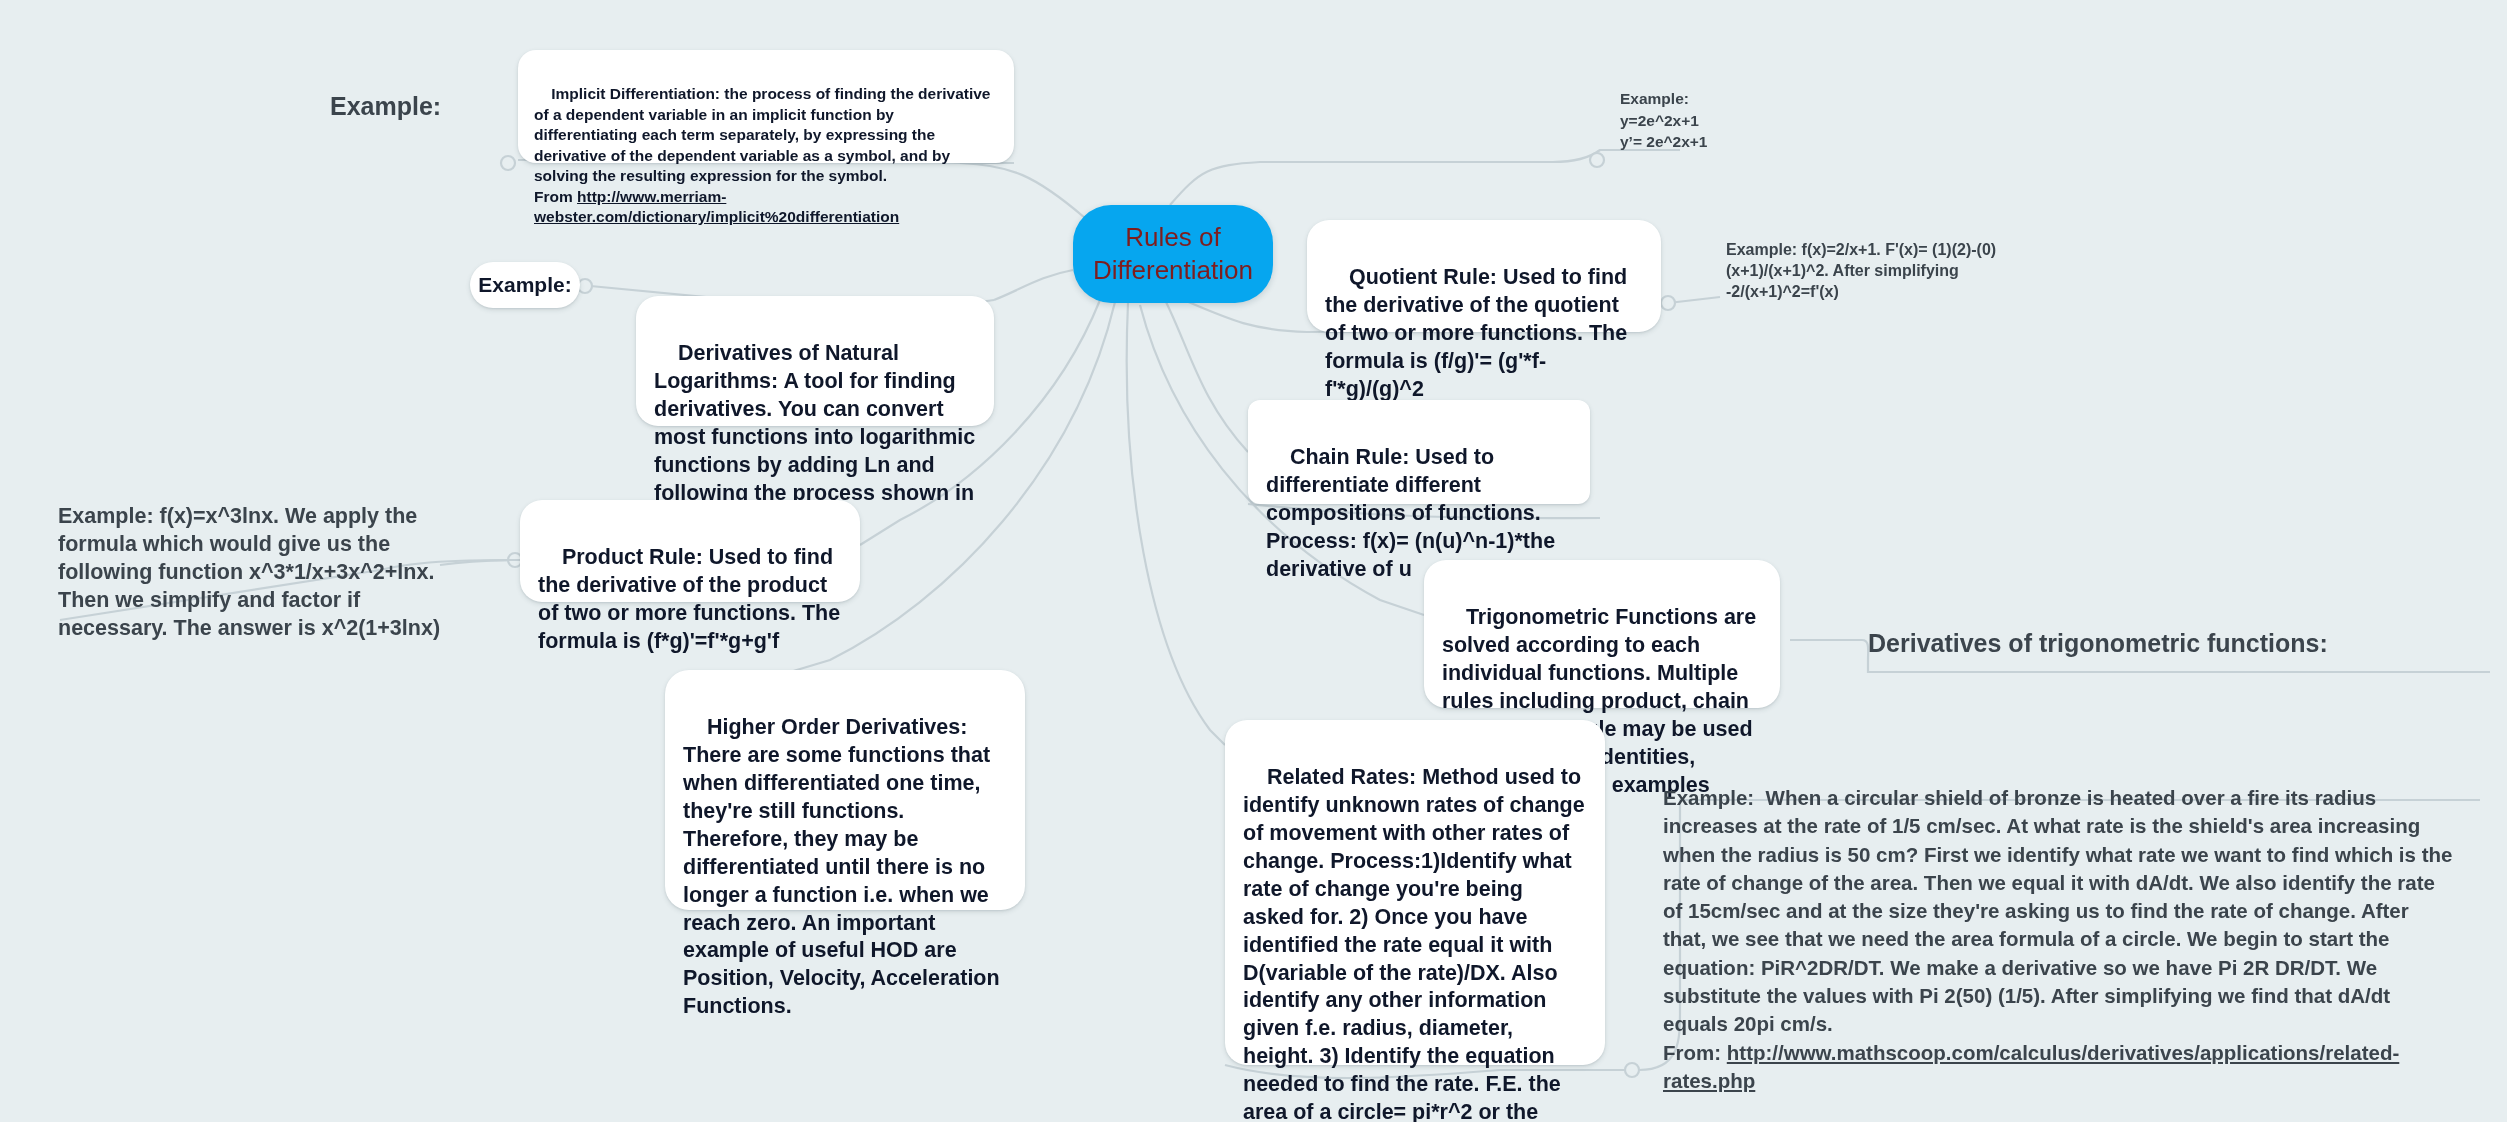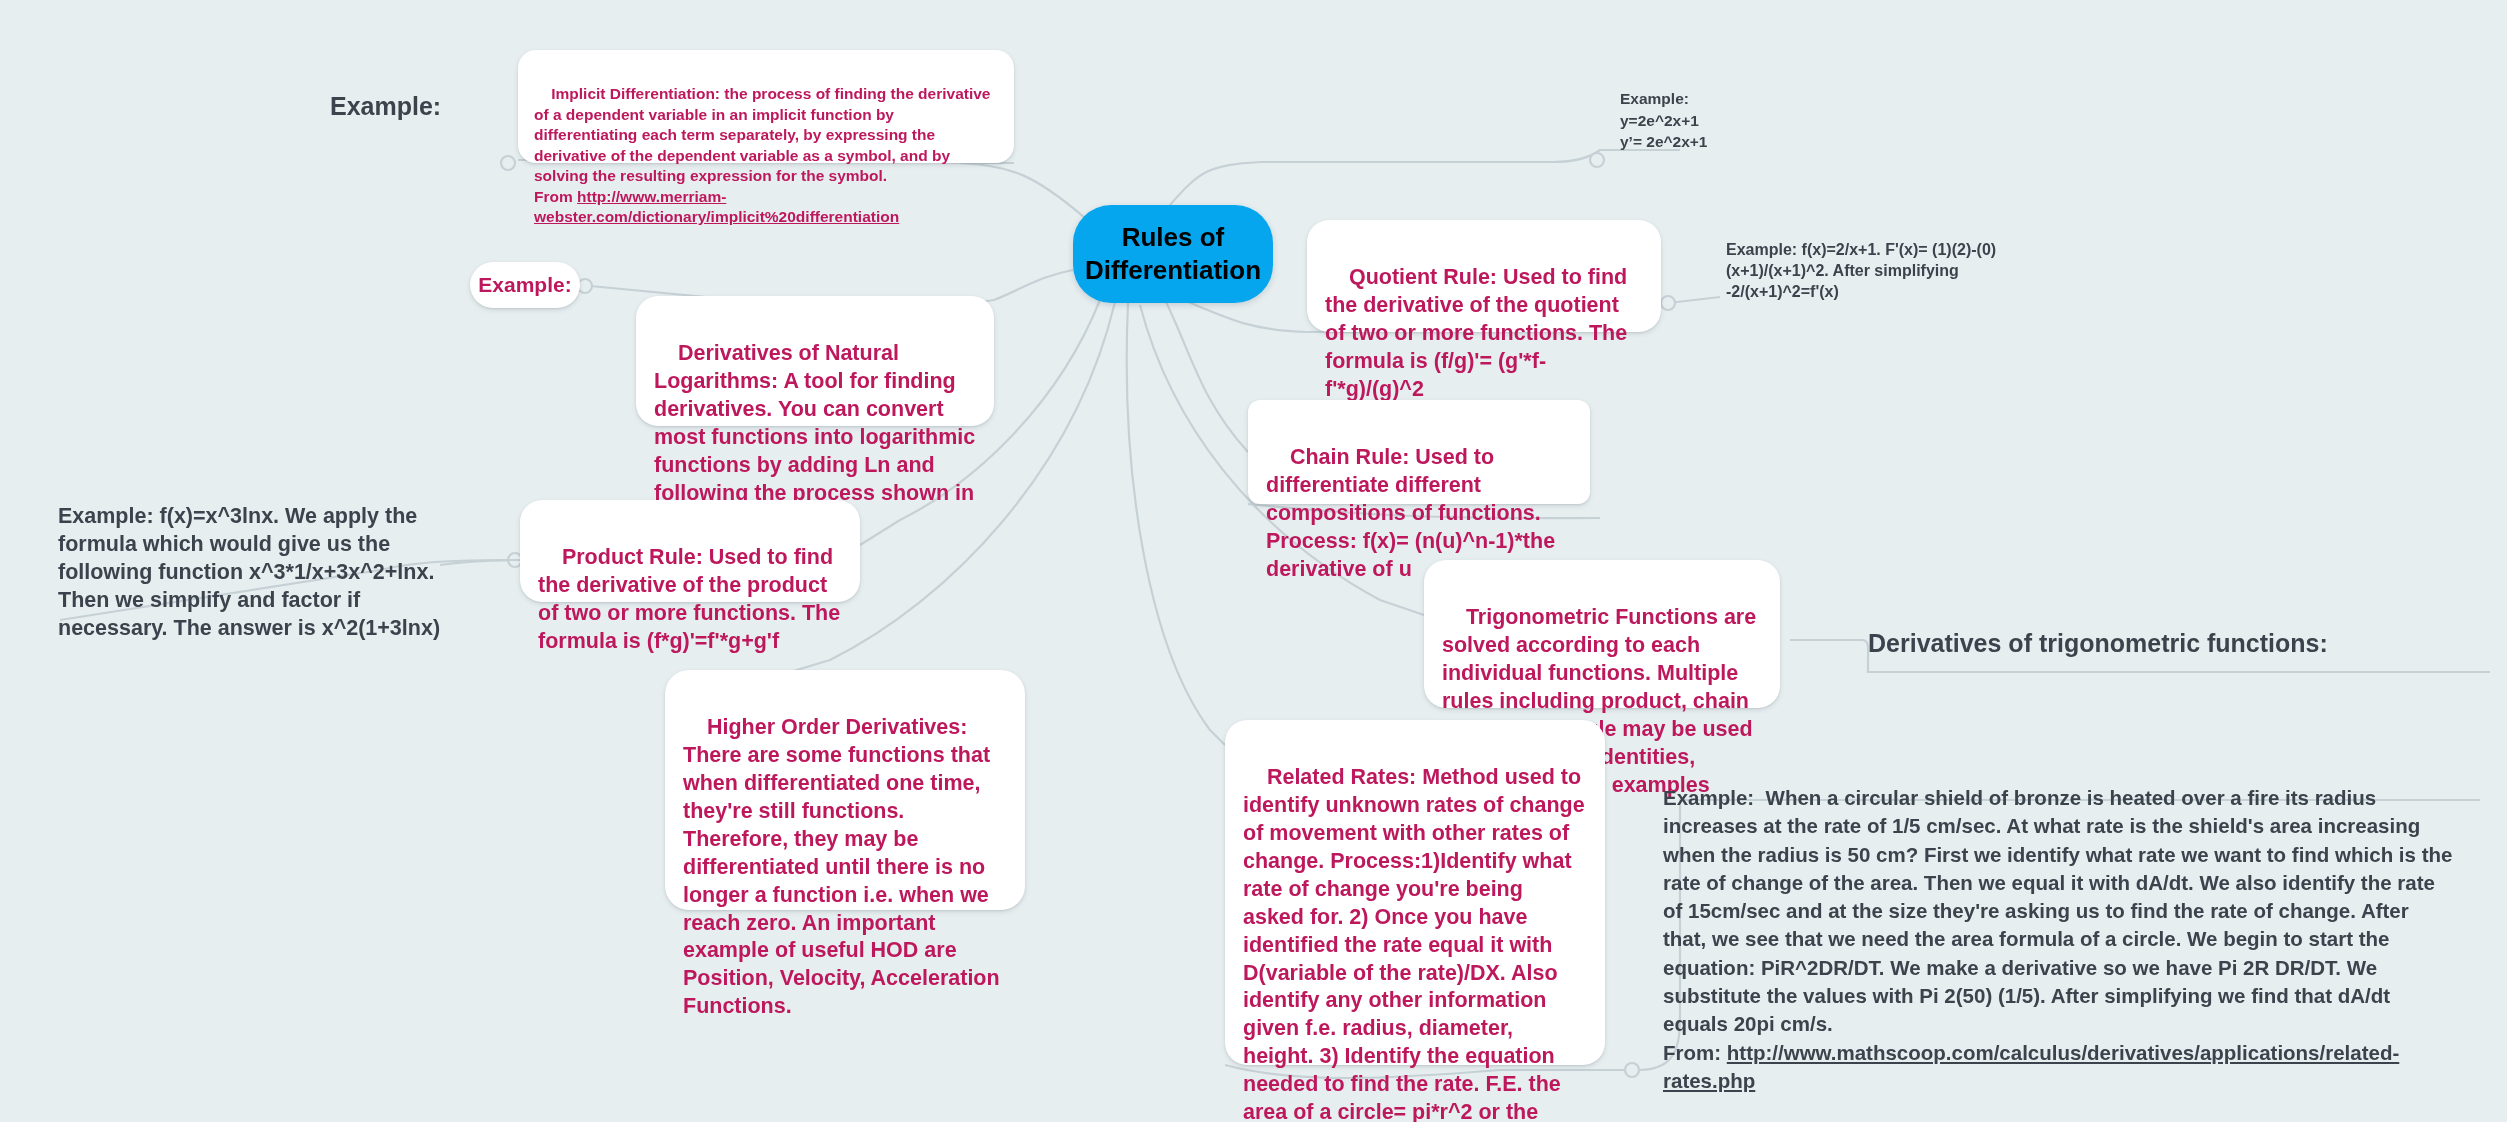--- a/index.html
+++ b/index.html
@@ -25,43 +25,43 @@
     width: 2507px;
     height: 1122px;
     pointer-events: none;
   }
   .node {
     position: absolute;
     box-sizing: border-box;
     background: #ffffff;
     border-radius: 26px;
     box-shadow: 0 2px 5px rgba(40,60,70,0.13), 0 1px 2px rgba(40,60,70,0.10);
-    color: #be185d;
+    color: #0f172a;
     font-weight: bold;
     line-height: 1.30;
     white-space: pre-wrap;
     word-wrap: break-word;
   }
   .plain {
     position: absolute;
     box-sizing: border-box;
     color: #3b444c;
     font-weight: bold;
     line-height: 1.30;
     white-space: pre-wrap;
     word-wrap: break-word;
     background: transparent;
   }
   .central {
     position: absolute;
     box-sizing: border-box;
     background: #06a6ef;
     border-radius: 38px;
-    color: #000000;
-    font-weight: bold;
+    color: #7f1d1d;
+    font-weight: normal;
     display: flex;
     align-items: center;
     justify-content: center;
     text-align: center;
     line-height: 1.28;
     box-shadow: 0 2px 6px rgba(30,60,80,0.18);
   }
   a.link {
     color: inherit;
     text-decoration: underline;

